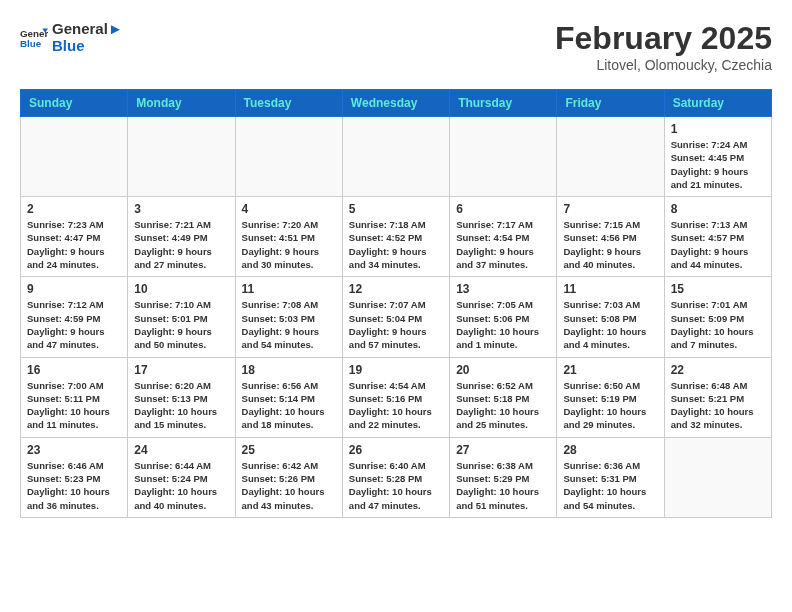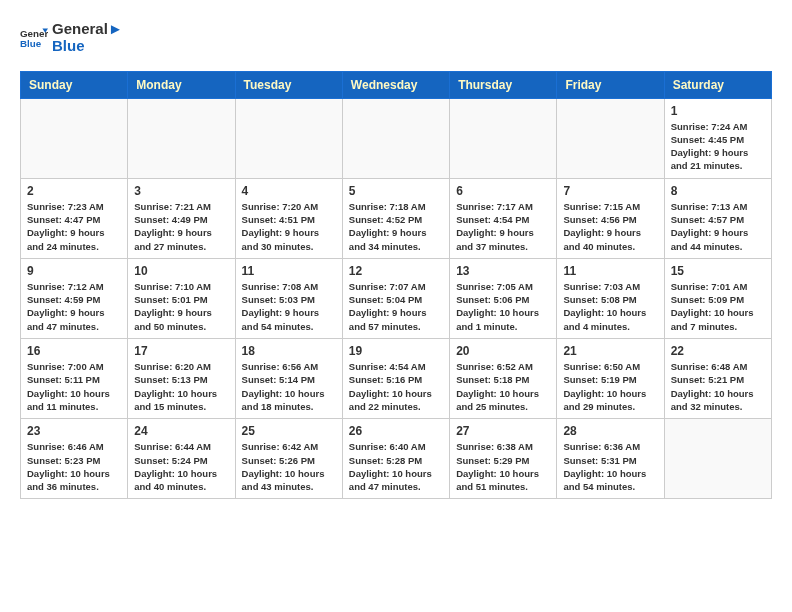--- a/index.html
+++ b/index.html
@@ -37,21 +37,21 @@
       font-size: 14px;
       color: #555;
     }
     .calendar {
       width: 100%;
       border-collapse: collapse;
       border: 1px solid #ccc;
     }
     .calendar th {
       background-color: #1565c0;
-      color: #fef9c3;
+      color: #5eead4;
       font-size: 12px;
       font-weight: bold;
       text-align: left;
       padding: 6px 8px;
       border: 1px solid #1a6fd4;
     }
     .calendar td {
       width: calc(100% / 7);
       vertical-align: top;
       padding: 5px 6px;
@@ -87,20 +87,24 @@
       <text x="0" y="34" font-size="14" font-weight="bold" fill="#1565c0">Blue</text>
       <polygon points="32,8 40,8 36,14" fill="#1565c0"></polygon>
     </svg>
     <div>
       <div style="font-size:15px;font-weight:bold;color:#333;line-height:1.15;">
         General<span style="color:#1565c0;">►</span>
       </div>
       <div style="font-size:15px;font-weight:bold;color:#1565c0;line-height:1.15;">Blue</div>
     </div>
   </div>
+  <div class="title-block">
+    <div class="month-year">February 2025</div>
+    <div class="subtitle">Litovel, Olomoucky, Czechia</div>
+  </div>
 </div>
 
 <table class="calendar">
   <thead>
     <tr>
       <th>Sunday</th>
       <th>Monday</th>
       <th>Tuesday</th>
       <th>Wednesday</th>
       <th>Thursday</th>

